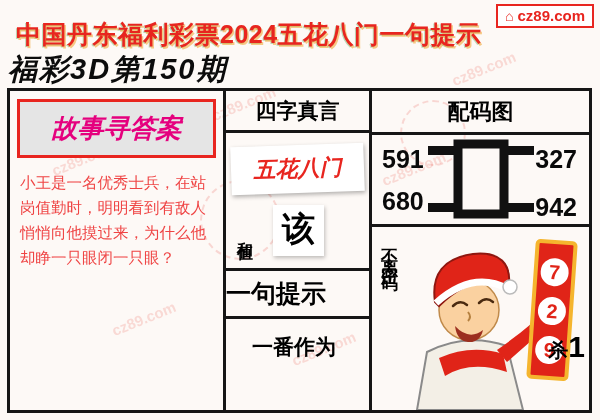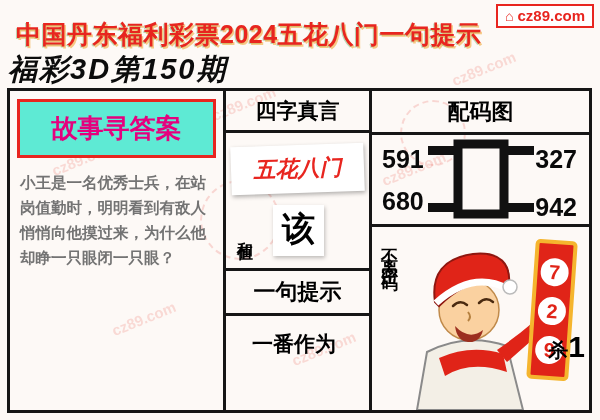--- a/index.html
+++ b/index.html
@@ -15,31 +15,31 @@
   .logo .house { font-size:14px; line-height:1; }
 
   .title { position:absolute; top:18px; left:16px; width:490px; font-size:25px; font-weight:bold; color:#e8251f; white-space:nowrap; letter-spacing:0.5px;
            text-shadow:1.5px 1.5px 0 rgba(240,160,40,0.55), -1px 1px 0 rgba(60,160,70,0.35); }
   .subtitle { position:absolute; top:50px; left:8px; width:100%; text-align:left; font-size:29px; font-weight:bold; font-style:italic; color:#0c0c0c; letter-spacing:2px; }
 
   .main { position:absolute; top:88px; left:7px; width:585px; height:325px; border:3px solid #161616; display:flex; }
 
   
   .left { width:216px; border-right:3px solid #161616; }
-  .story-header { margin:8px 7px 4px; border:3px solid #e8251f; background:#5eead4; color:#e5007e; font-size:26px; font-weight:bold; text-align:center; padding:9px 0; }
-  .story-body { padding:8px 10px 0; font-size:15.5px; font-weight:bold; line-height:1.62; color:#737373; }
+  .story-header { margin:8px 7px 4px; border:3px solid #e8251f; background:#e5e5e5; color:#e5007e; font-size:26px; font-weight:bold; font-style:italic; text-align:center; padding:9px 0; }
+  .story-body { padding:8px 10px 0; font-size:15.5px; font-weight:normal; line-height:1.62; color:#ef4444; }
 
   
   .mid { width:146px; border-right:3px solid #161616; display:flex; flex-direction:column; }
   .mantra-header { font-size:21px; font-weight:bold; text-align:center; padding:6px 0 5px; border-bottom:3px solid #161616; }
   .mantra-value { margin:12px 5px 4px; background:#fff; color:#e8251f; font-size:22px; font-weight:bold; font-style:italic; text-align:center; padding:9px 0; box-shadow:1px 2px 4px rgba(0,0,0,.3); transform:rotate(-2deg); }
   .sum-row { display:flex; align-items:center; padding:8px 8px 12px; flex:0 0 auto; }
   .sum-label { writing-mode:vertical-rl; text-orientation:upright; font-size:16px; font-weight:bold; letter-spacing:2px; }
   .sum-value { font-size:33px; font-weight:bold; margin-left:18px; background:#fff; padding:2px 9px 4px; box-shadow:1px 2px 4px rgba(0,0,0,.25); }
-  .hint-header { border-top:3px solid #161616; border-bottom:3px solid #161616; font-size:22px; font-weight:bold; text-align:center; padding:6px 0; }
+  .hint-header { border-top:3px solid #161616; border-bottom:3px solid #161616; font-size:25px; font-weight:bold; padding:6px 0; }
   .hint-line1 { font-size:21px; font-weight:bold; padding:18px 0 0 10px; }
   .hint-line2 { font-size:21px; font-weight:bold; padding:14px 0 0 26px; }
 
   
   .right { flex:1; display:flex; flex-direction:column; }
   .peima-header { font-size:22px; font-weight:bold; text-align:center; padding:6px 0 5px; border-bottom:3px solid #161616; }
   .code-area { position:relative; height:92px; border-bottom:3px solid #161616; }
   .num { position:absolute; font-size:25px; font-weight:bold; color:#0a0a0a; }
   .num.tl { left:10px; top:10px; }  .num.tr { right:12px; top:10px; }
   .num.bl { left:10px; bottom:8px; } .num.br { right:12px; bottom:2px; }

